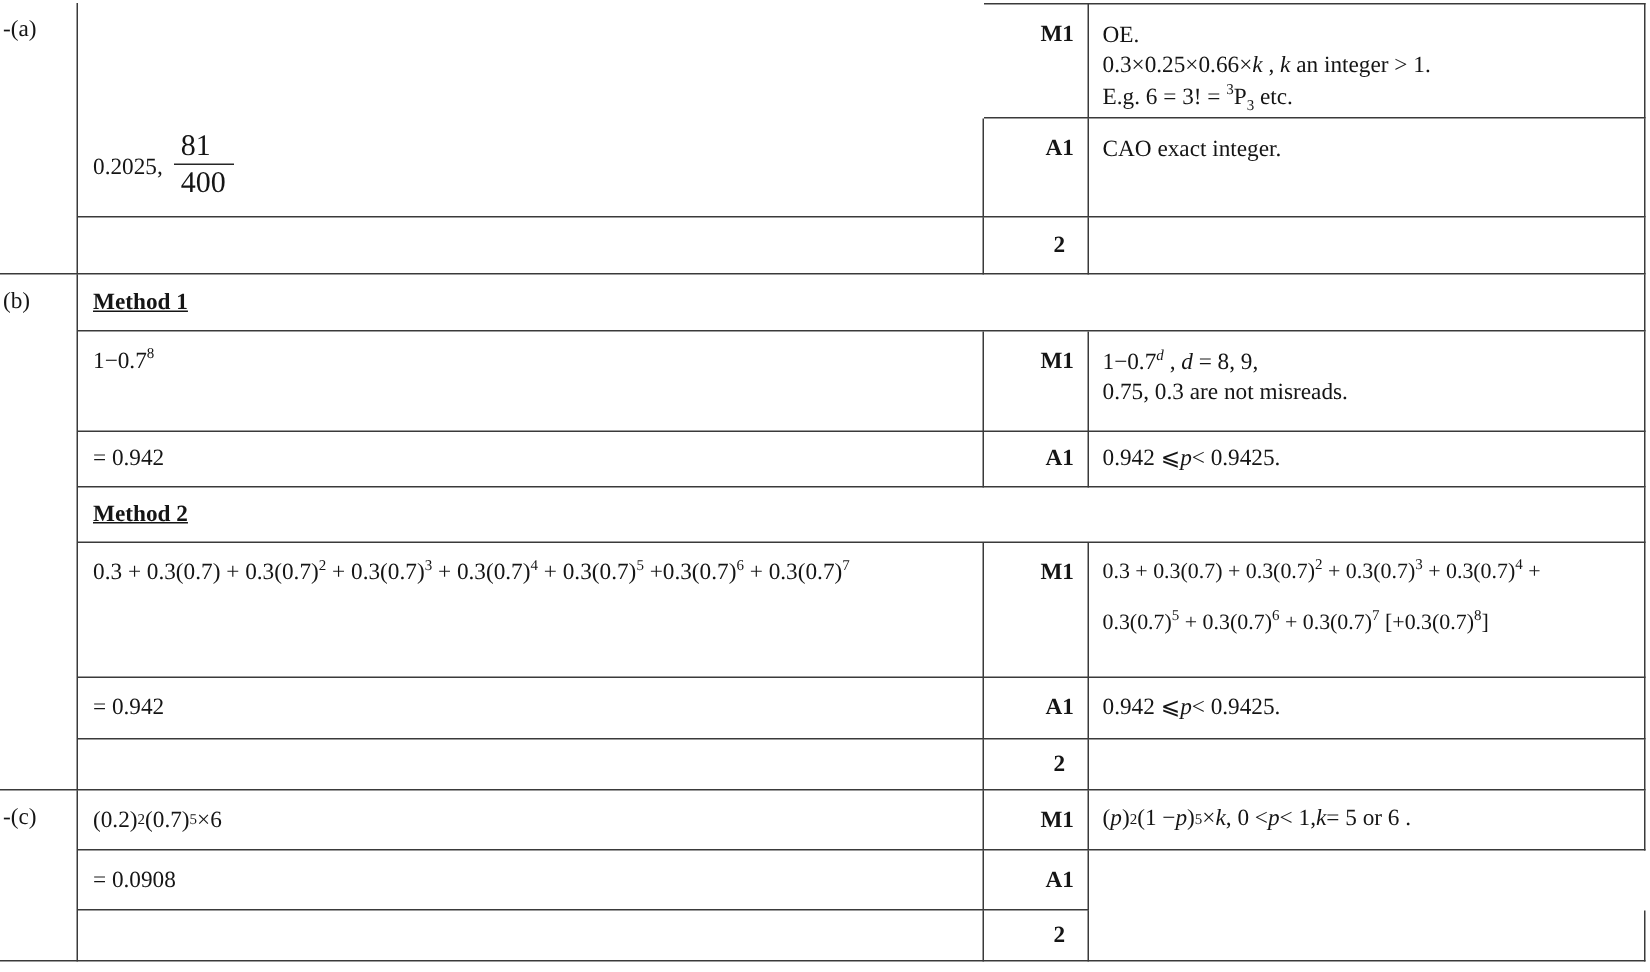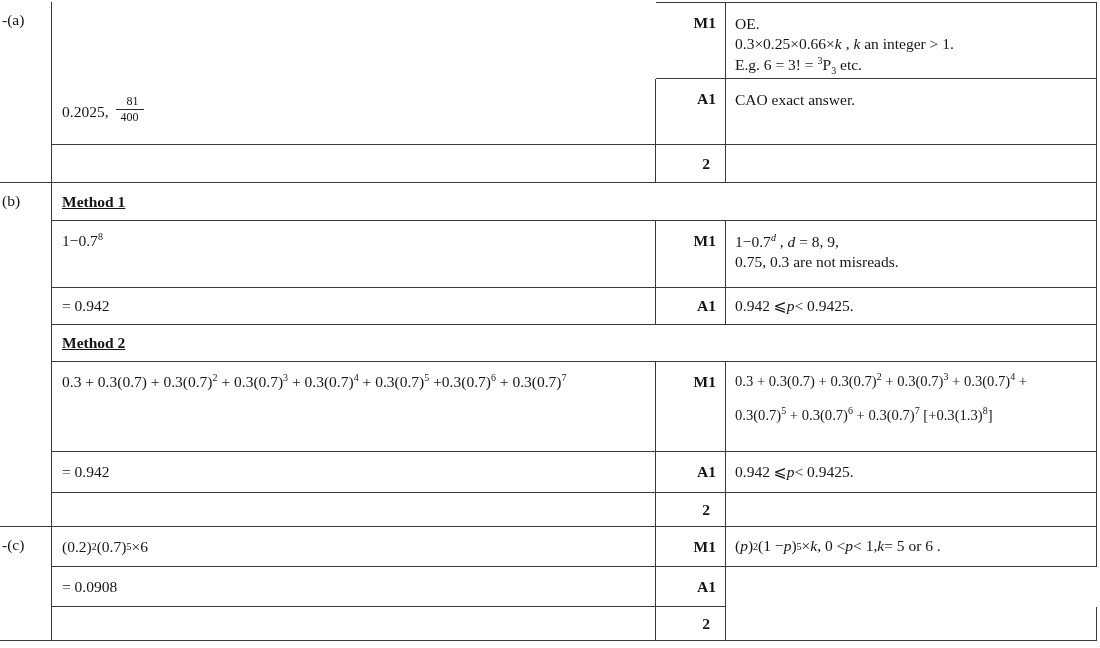--- a/index.html
+++ b/index.html
@@ -20,21 +20,21 @@
   .working{padding:11px 8px 0 10px;}
   .mark{font-weight:bold;text-align:right;padding:11px 9px 0 2px;}
   .comment{padding:11px 0 0 9px;line-height:1.32;}
   .heading{font-weight:bold;display:flex;align-items:center;padding:0 0 0 10px;text-decoration:underline;}
   .vc{display:flex;align-items:center;padding-top:0;padding-bottom:0;}
   .mark.vc{justify-content:flex-end;}
   .mark.total{padding-right:15px;}
   .roomy{line-height:2.30;white-space:nowrap;overflow:hidden;font-size:14.6px;padding-top:3px;}
   sup{font-size:10px;line-height:0;}
   sub{font-size:10px;line-height:0;}
-  .frac{display:inline-block;text-align:right;vertical-align:middle;font-size:12px;line-height:1.12;margin-left:7px;position:relative;top:-2px;}
+  .frac{display:inline-block;text-align:left;vertical-align:middle;font-size:20px;line-height:1.12;margin-left:7px;position:relative;top:-2px;}
   .frac .num{display:block;padding:0 5px;}
   .frac .den{display:block;border-top:1.4px solid #262626;padding:1px 5px 0 5px;}
   i{font-style:italic;}
 </style>
 </head>
 <body>
 
 <div class="page">
   <div class="grid">
 
@@ -46,21 +46,21 @@
     <div class="cell comment bR bB bT" style="grid-area:1/4"><span>OE.</span><br><span>0.3×0.25×0.66×</span><i>k</i><span> , </span><i>k</i><span> an integer &gt; 1.</span><br><span>E.g. 6 = 3! = </span><sup>3</sup><span>P</span><sub>3</sub><span> etc.</span></div>
 
     <div class="cell working vc bR bB" style="grid-area:2/2;padding-left:10px">
         <span>0.2025, </span>
         <span class="frac">
           <span class="num">81</span>
           <span class="den">400</span>
         </span>
       </div>
     <div class="cell mark bR bB" style="grid-area:2/3">A1</div>
-    <div class="cell comment bR bB" style="grid-area:2/4"><span>CAO exact answer.</span></div>
+    <div class="cell comment bR bB" style="grid-area:2/4"><span>CAO exact integer.</span></div>
 
     <div class="cell working bR bB" style="grid-area:3/2"></div>
     <div class="cell mark vc total bR bB" style="grid-area:3/3">2</div>
     <div class="cell comment bR bB" style="grid-area:3/4"></div>
 
     <div class="cell heading bR bB" style="grid-area:4/2/5/5">Method 1</div>
 
     <div class="cell working bR bB" style="grid-area:5/2"><span>1−0.7</span><sup>8</sup></div>
     <div class="cell mark bR bB" style="grid-area:5/3">M1</div>
     <div class="cell comment bR bB" style="grid-area:5/4"><span>1−0.7</span><sup><i>d</i></sup><span> , </span><i>d</i><span> = 8, 9,</span><br><span>0.75, 0.3 are not misreads.</span></div>
@@ -72,21 +72,21 @@
     <div class="cell comment vc bR bB" style="grid-area:6/4;padding-left:9px">
         <span>0.942 ⩽ </span>
         <i>p</i>
         <span> &lt; 0.9425.</span>
       </div>
 
     <div class="cell heading bR bB" style="grid-area:7/2/8/5">Method 2</div>
 
     <div class="cell working bR bB" style="grid-area:8/2"><span>0.3 + 0.3(0.7) + 0.3(0.7)</span><sup>2</sup><span> + 0.3(0.7)</span><sup>3</sup><span> + 0.3(0.7)</span><sup>4</sup><span> + 0.3(0.7)</span><sup>5</sup><span> +0.3(0.7)</span><sup>6</sup><span> + 0.3(0.7)</span><sup>7</sup></div>
     <div class="cell mark bR bB" style="grid-area:8/3">M1</div>
-    <div class="cell comment roomy bR bB" style="grid-area:8/4"><span>0.3 + 0.3(0.7) + 0.3(0.7)</span><sup>2</sup><span> + 0.3(0.7)</span><sup>3</sup><span> + 0.3(0.7)</span><sup>4</sup><span> +</span><br><span>0.3(0.7)</span><sup>5</sup><span> + 0.3(0.7)</span><sup>6</sup><span> + 0.3(0.7)</span><sup>7</sup><span> [+0.3(1.3)</span><sup>8</sup><span>]</span></div>
+    <div class="cell comment roomy bR bB" style="grid-area:8/4"><span>0.3 + 0.3(0.7) + 0.3(0.7)</span><sup>2</sup><span> + 0.3(0.7)</span><sup>3</sup><span> + 0.3(0.7)</span><sup>4</sup><span> +</span><br><span>0.3(0.7)</span><sup>5</sup><span> + 0.3(0.7)</span><sup>6</sup><span> + 0.3(0.7)</span><sup>7</sup><span> [+0.3(0.7)</span><sup>8</sup><span>]</span></div>
 
     <div class="cell working vc bR bB" style="grid-area:9/2;padding-left:10px">
         <span>= 0.942</span>
       </div>
     <div class="cell mark vc bR bB" style="grid-area:9/3;padding-right:9px">A1</div>
     <div class="cell comment vc bR bB" style="grid-area:9/4;padding-left:9px">
         <span>0.942 ⩽ </span>
         <i>p</i>
         <span> &lt; 0.9425.</span>
       </div>

